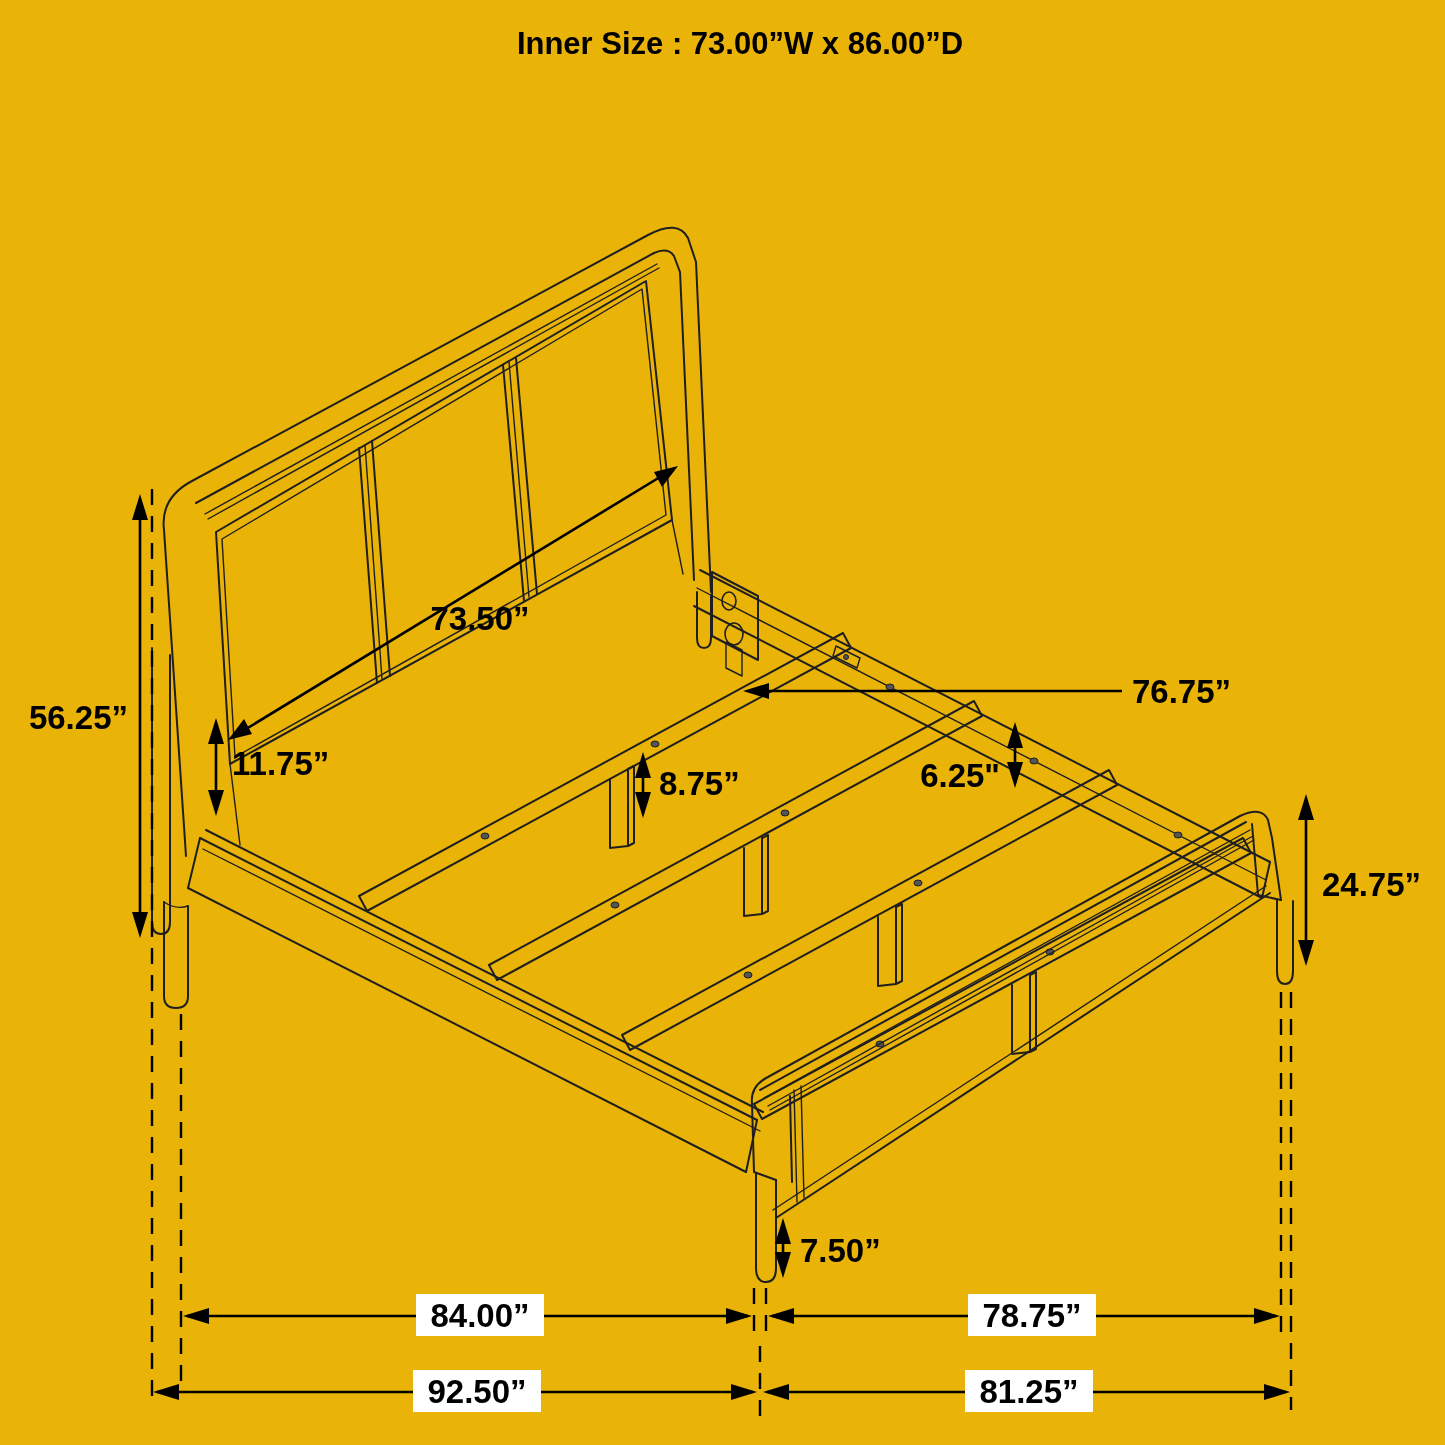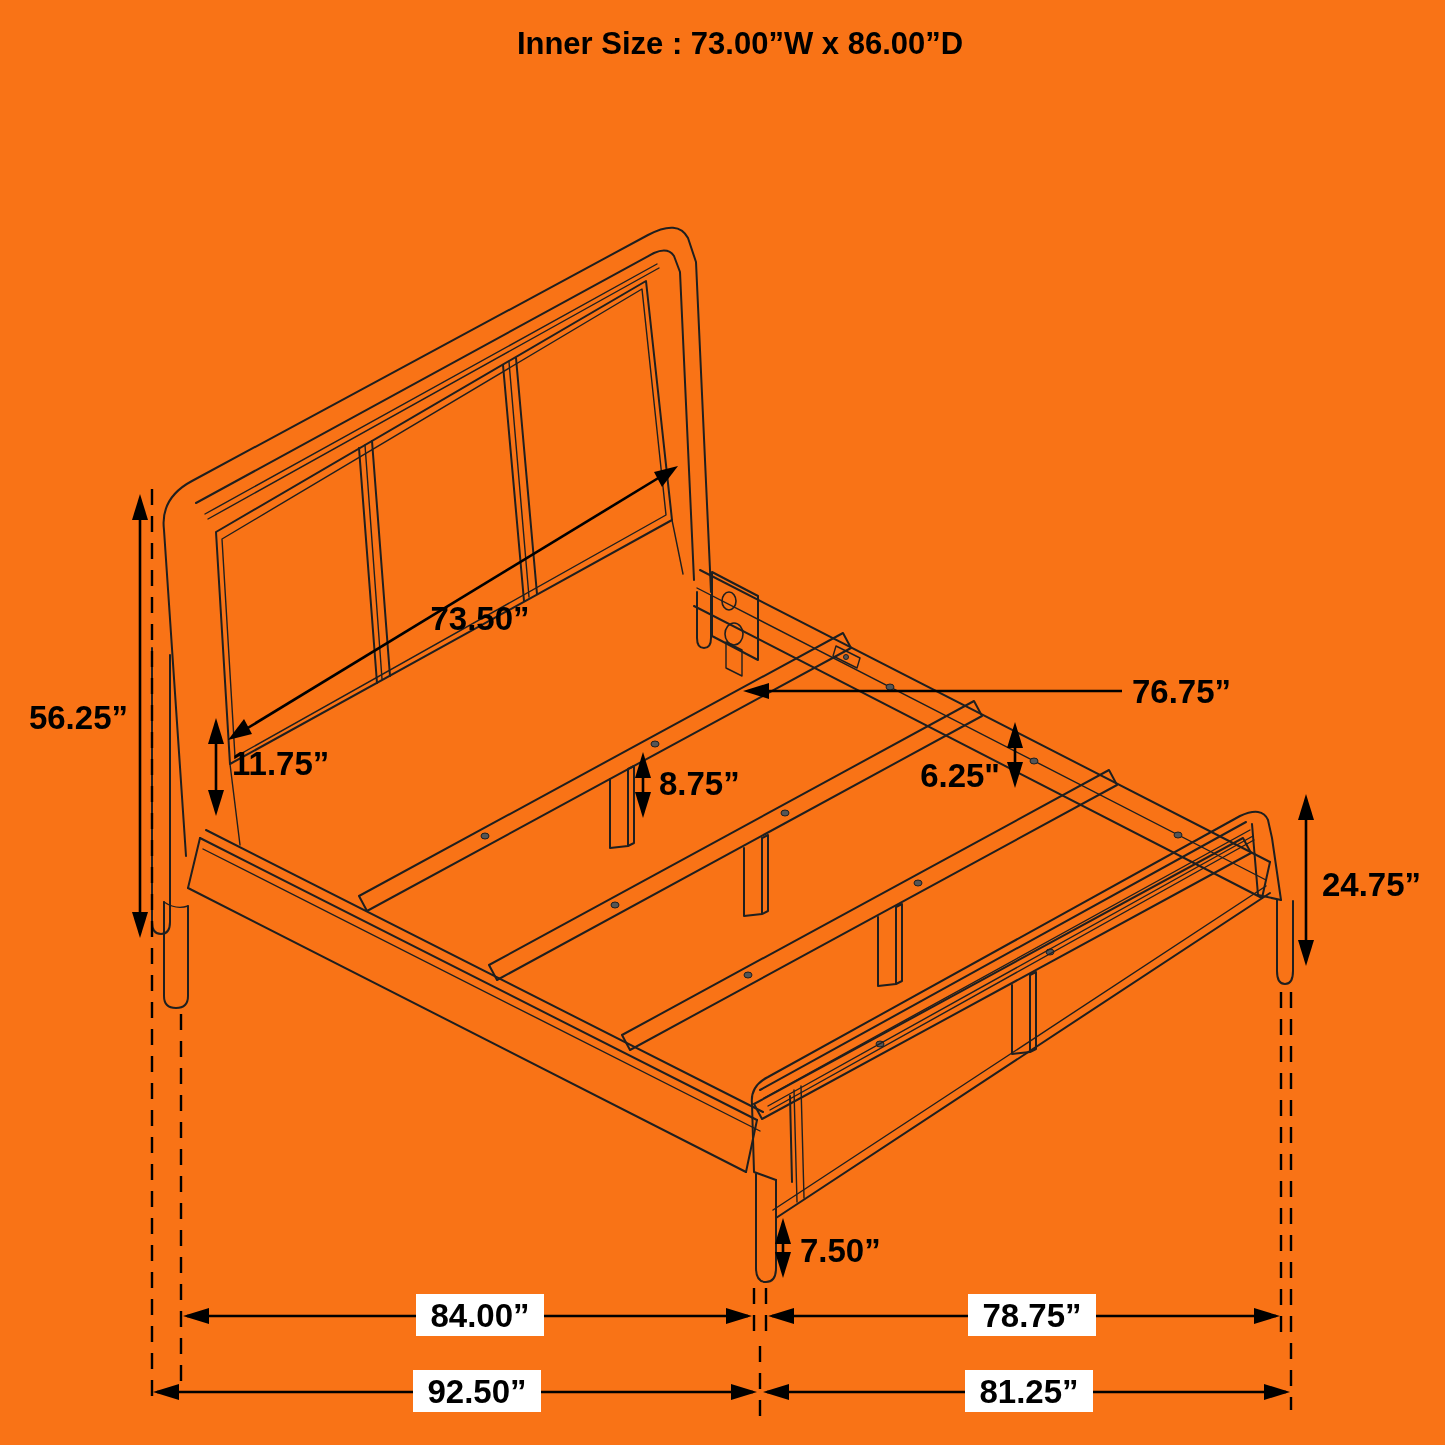--- a/index.html
+++ b/index.html
@@ -7,21 +7,21 @@
     padding: 0;
     background: #ffffff;
     width: 1445px;
     height: 1445px;
     font-family: "Liberation Sans", sans-serif;
   }
   #diagram-root {
     position: relative;
     width: 1445px;
     height: 1445px;
-    background: #f97316;
+    background: #eab308;
     overflow: hidden;
   }
   svg { display: block; }
   .draw-line {
     fill: none;
     stroke: #1f1f1f;
     stroke-width: 2;
     stroke-linecap: round;
     stroke-linejoin: round;
   }

